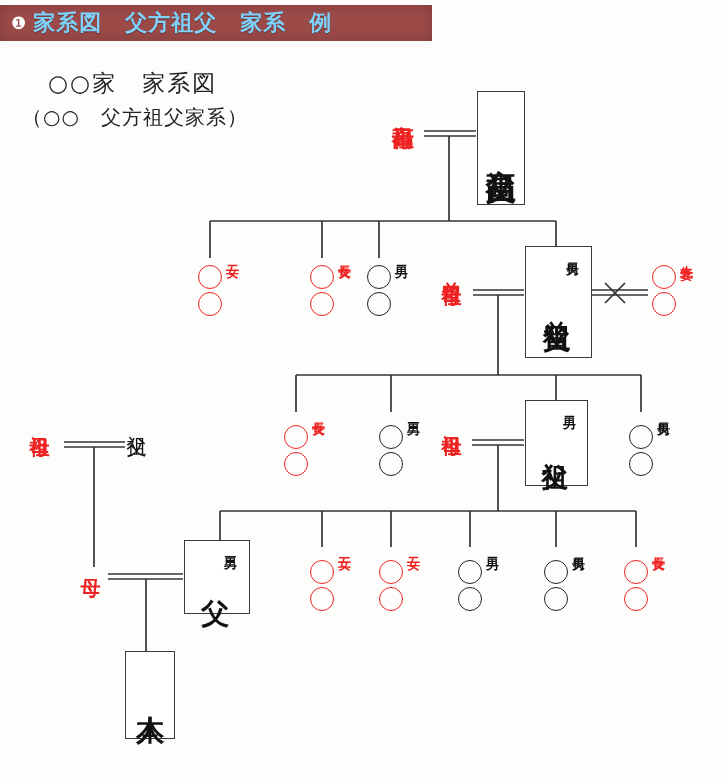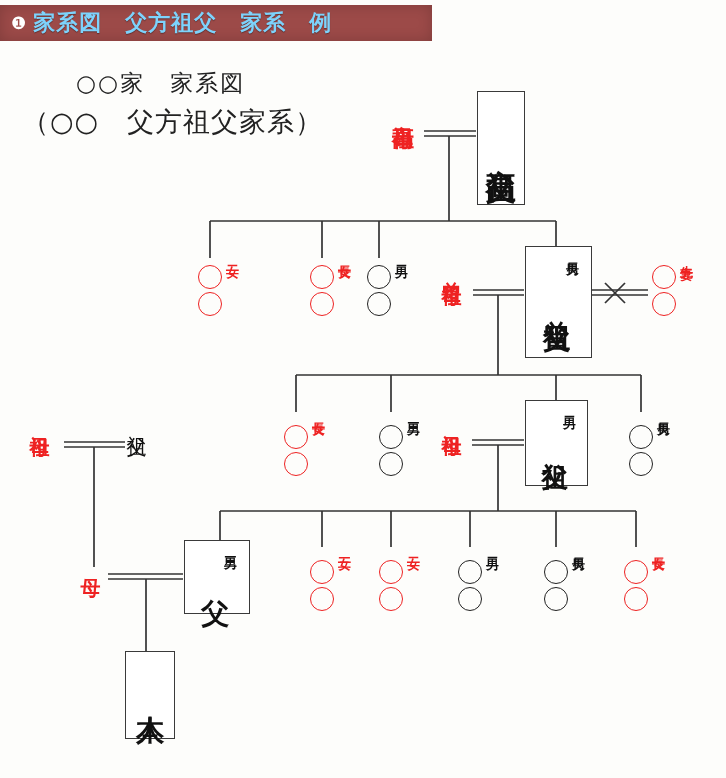--- a/index.html
+++ b/index.html
@@ -25,22 +25,22 @@
   }
   .banner .ttl{
     color:#7dd3fc;font-size:22px;font-weight:bold;letter-spacing:1px;
     font-family:"DejaVu Sans","Liberation Sans",sans-serif;
     text-shadow:0 1px 1px rgba(0,0,0,.35);
     white-space:nowrap;
   }
 
   
   .subtitle{position:absolute;color:#222;white-space:nowrap;}
-  .sub1{left:48px;top:68px;font-size:23px;letter-spacing:2px;margin-left:28px;}
-  .sub2{left:22px;top:104px;font-size:27px;letter-spacing:1px;}
+  .sub1{left:48px;top:68px;font-size:23px;letter-spacing:2px;}
+  .sub2{left:22px;top:104px;font-size:20px;letter-spacing:1px;}
 
   
   #lines{position:absolute;left:0;top:0;width:726px;height:778px;}
 
   
   .pbox{
     position:absolute;border:1.6px solid #3a3a3a;background:#fff;
     display:flex;align-items:center;justify-content:center;
     box-sizing:border-box;
   }

